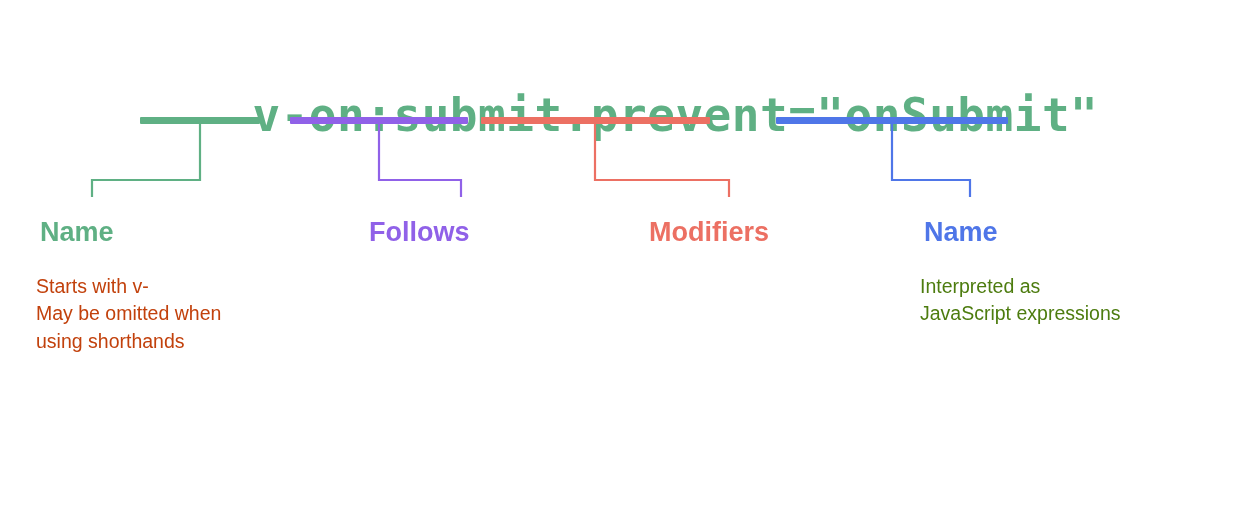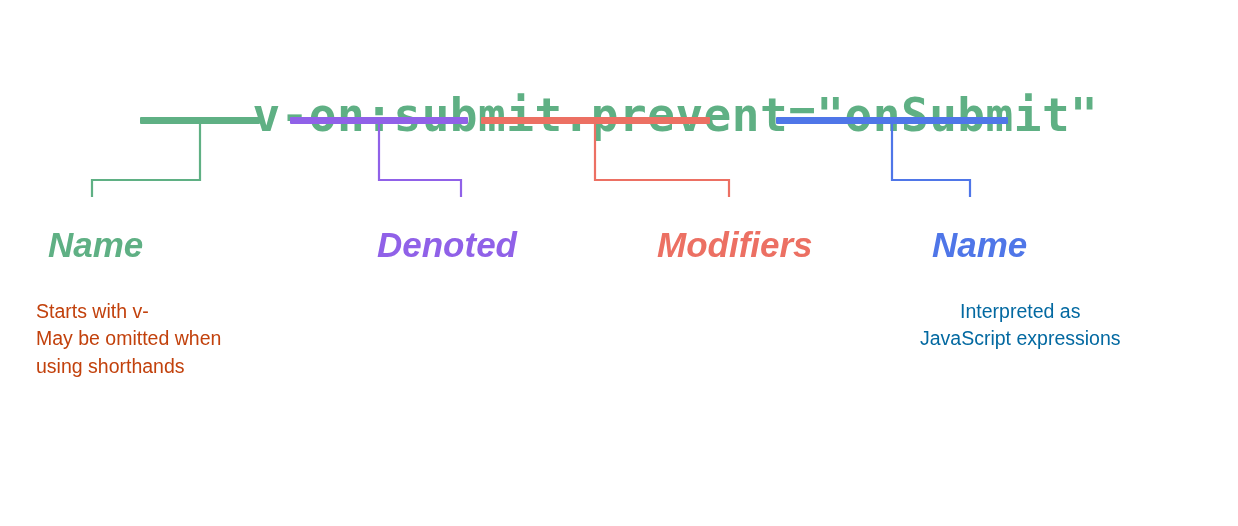--- a/index.html
+++ b/index.html
@@ -47,26 +47,25 @@
     height: 526px;
     pointer-events: none;
   }
 
   
   .label-col {
     position: absolute;
   }
   .label-title {
     font-family: "Liberation Sans", sans-serif;
-    font-size: 35px;
+    font-size: 27px;
     font-weight: bold;
     line-height: 1.1;
-    margin: 12px;
+    margin: 4px;
     white-space: nowrap;
-    font-style: italic;
   }
   .label-desc {
     font-family: "Liberation Sans", sans-serif;
     font-size: 19.5px;
     font-weight: normal;
     line-height: 1.42;
     color: #8093b5;
     margin: 0;
     white-space: pre-line;
   }
@@ -104,29 +103,29 @@
 
   <div class="label-col" id="label-0" style="left: 36px; top: 214px;">
     <div class="label-title" style="color: rgb(95, 176, 132);">Name</div>
     <div class="label-spacer"></div>
     <div class="label-desc" style="color: #c2410c;">Starts with v-
 May be omitted when
 using shorthands</div>
   </div>
 
   <div class="label-col" id="label-1" style="left: 365px; top: 214px;">
-    <div class="label-title" style="color: rgb(144, 97, 232);">Denoted</div>
+    <div class="label-title" style="color: rgb(144, 97, 232);">Follows</div>
     <div class="label-spacer"></div>
   </div>
 
   <div class="label-col" id="label-2" style="left: 645px; top: 214px;">
     <div class="label-title" style="color: rgb(236, 112, 99);">Modifiers</div>
     <div class="label-spacer"></div>
   </div>
 
   <div class="label-col" id="label-3" style="left: 920px; top: 214px;">
     <div class="label-title" style="color: rgb(79, 118, 232);">Name</div>
     <div class="label-spacer"></div>
-    <div class="label-desc" style="color: #0369a1; text-align: center;">Interpreted as
+    <div class="label-desc" style="color: #4d7c0f;">Interpreted as
 JavaScript expressions</div>
   </div>
 
 </div>
 
 </body></html>

